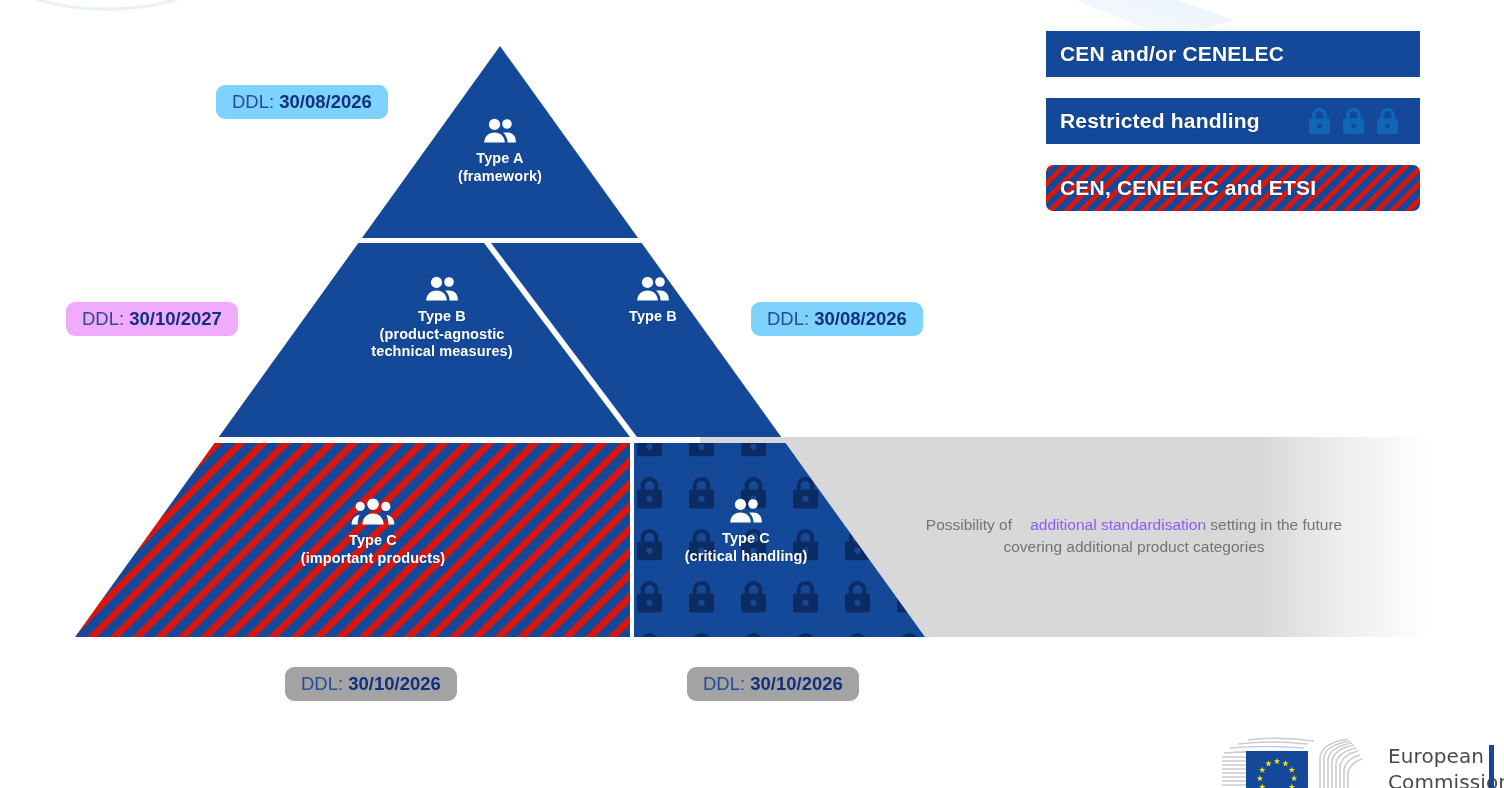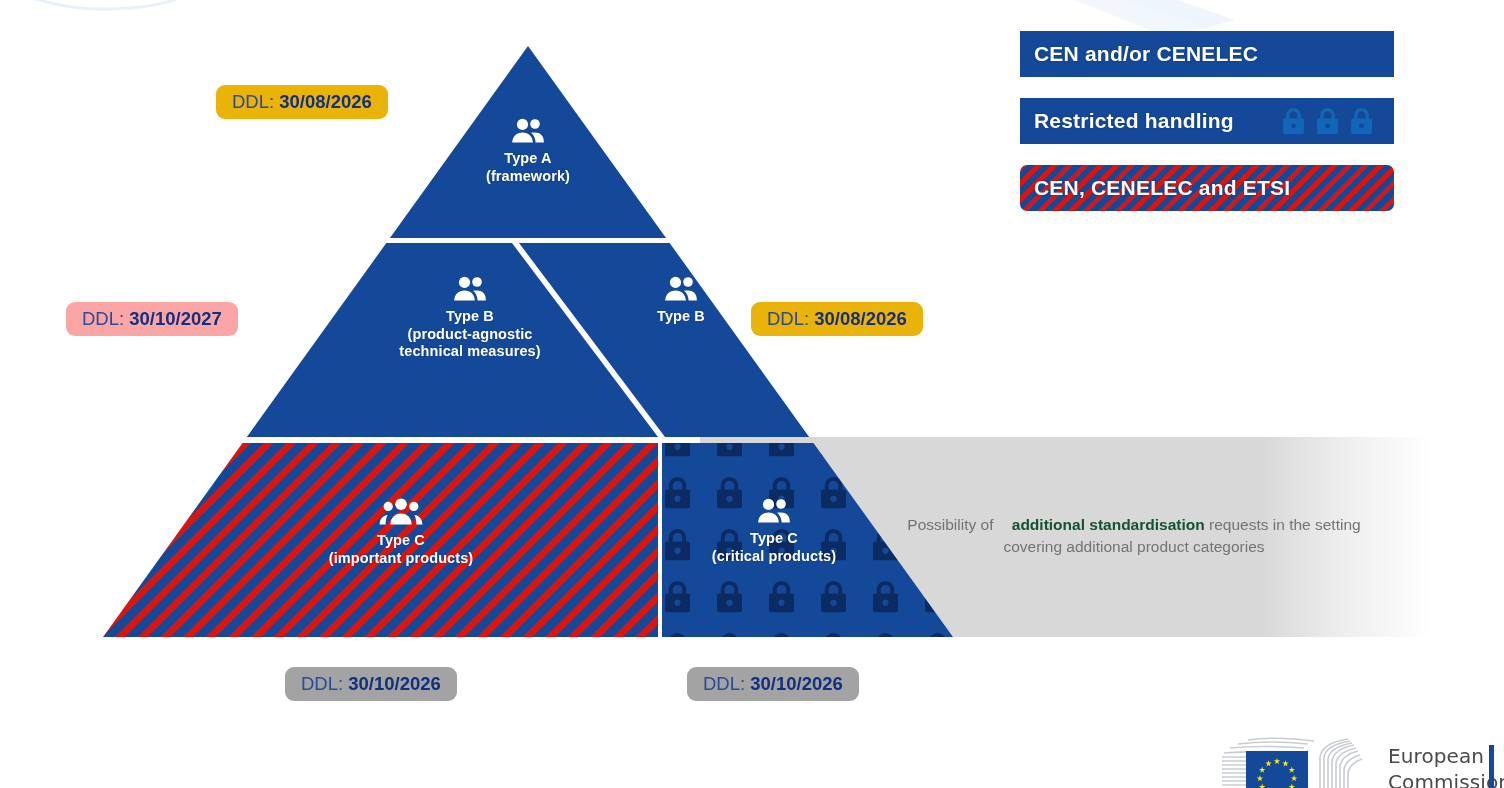--- a/index.html
+++ b/index.html
@@ -15,21 +15,20 @@
     font-family: "Liberation Sans", sans-serif;
     background: #ffffff;
   }
 
   
   #pyramid-stage {
     position: absolute;
     left: 0; top: 0;
     width: 1010px;
     height: 700px;
-    margin-left: 28px;
   }
   #pyramid-svg { display: block; }
 
   
   .tier-label {
     position: absolute;
     text-align: center;
     color: #ffffff;
     line-height: 1.22;
     pointer-events: none;
@@ -55,26 +54,26 @@
     border-radius: 9px;
     padding: 7px 16px 8px 16px;
     font-size: 18.5px;
     color: #1b3a8c;
     white-space: nowrap;
     line-height: 1.05;
   }
   .ddl-badge .ddl-word { font-weight: normal; color:#2a4a9a; }
   .ddl-badge .ddl-date { font-weight: bold; color:#12307f; }
 
-  .badge-pink   { background: #eab308; }
-  .badge-green  { background: #fca5a5; }
+  .badge-pink   { background: #7dd3fc; }
+  .badge-green  { background: #f0abfc; }
   .badge-yellow { background: #a3a3a3; }
 
   
-  #legend { position: absolute; left: 1020px; top: 31px; width: 374px; }
+  #legend { position: absolute; left: 1046px; top: 31px; width: 374px; }
   .legend-row {
     position: relative;
     height: 46px;
     margin-bottom: 21px;
     background: #14499a;
     display: flex;
     align-items: center;
     box-sizing: border-box;
     padding: 0 14px;
   }
@@ -117,21 +116,21 @@
     position: absolute;
     left: 884px;
     top: 514px;
     width: 500px;
     text-align: center;
     color: #737373;
     font-size: 15.5px;
     line-height: 1.45;
     z-index: 3;
   }
-  #future-text b { font-weight: bold; color: #14532d; margin-left: 14px; }
+  #future-text b { font-weight: normal; color: #8b5cf6; margin-left: 14px; }
 
   
   #ec-logo { position: absolute; left: 1216px; top: 735px; width: 280px; height: 78px; }
   #ec-logo-text {
     position: absolute;
     left: 172px;
     top: 9px;
     color: #4a4a4a;
     font-size: 20px;
     line-height: 1.28;
@@ -153,21 +152,21 @@
 
 <svg id="top-deco" viewBox="0 0 1504 40">
   <path d="M10,-12 q50,26 120,20 q50,-4 70,-22" fill="none" stroke="#e8f1fb" stroke-width="3"></path>
   <path d="M1090,-16 L1210,28 L1160,34 L1060,-6 Z" fill="#f2f7fd"></path>
   <path d="M1120,-20 L1235,20 L1205,28 L1095,-10 Z" fill="#eef5fc"></path>
 </svg>
 
 <div id="future-band"></div>
 
 <div id="future-text">
-  <span>Possibility of </span><b>additional standardisation</b><span> requests in the setting</span><br>
+  <span>Possibility of </span><b>additional standardisation</b><span> setting in the future</span><br>
   <span>covering additional product categories</span>
 </div>
 
 <div id="pyramid-stage">
   <svg id="pyramid-svg" width="1010" height="700" viewBox="0 0 1010 700">
     <defs>
 
       <pattern id="hatch-red" width="16" height="16" patternUnits="userSpaceOnUse" patternTransform="rotate(45)">
         <rect width="16" height="16" fill="#14499a"></rect>
         <rect width="7" height="16" fill="#d6160f"></rect>
@@ -267,21 +266,21 @@
 
   <div class="tier-label" style="left:648px; top:498px; width:196px;">
     <svg class="people-icon" width="34" height="26" viewBox="0 0 34 26" fill="#ffffff">
       <circle cx="11.5" cy="6.4" r="5.6"></circle>
       <circle cx="24" cy="6.0" r="4.8"></circle>
       <path d="M1.2,24.6 C1.2,18.2 5.8,14.4 11.5,14.4 C17.2,14.4 21.8,18.2 21.8,24.6 Z"></path>
       <path d="M20.0,14.8 C21.2,14.5 22.6,14.4 24,14.4 C29,14.4 32.8,17.6 32.8,23.2
                L32.8,24.6 L24.6,24.6 C24.6,20.6 22.8,16.9 20.0,14.8 Z"></path>
     </svg>
     <div class="tier-title">Type C</div>
-    <div class="tier-sub">(critical products)</div>
+    <div class="tier-sub">(critical handling)</div>
   </div>
 </div>
 
 <div class="ddl-badge badge-pink" style="left:216px; top:85px;">
   <span class="ddl-word">DDL:</span>
   <span class="ddl-date">30/08/2026</span>
 </div>
 
 <div class="ddl-badge badge-green" style="left:66px; top:302px;">
   <span class="ddl-word">DDL:</span>

